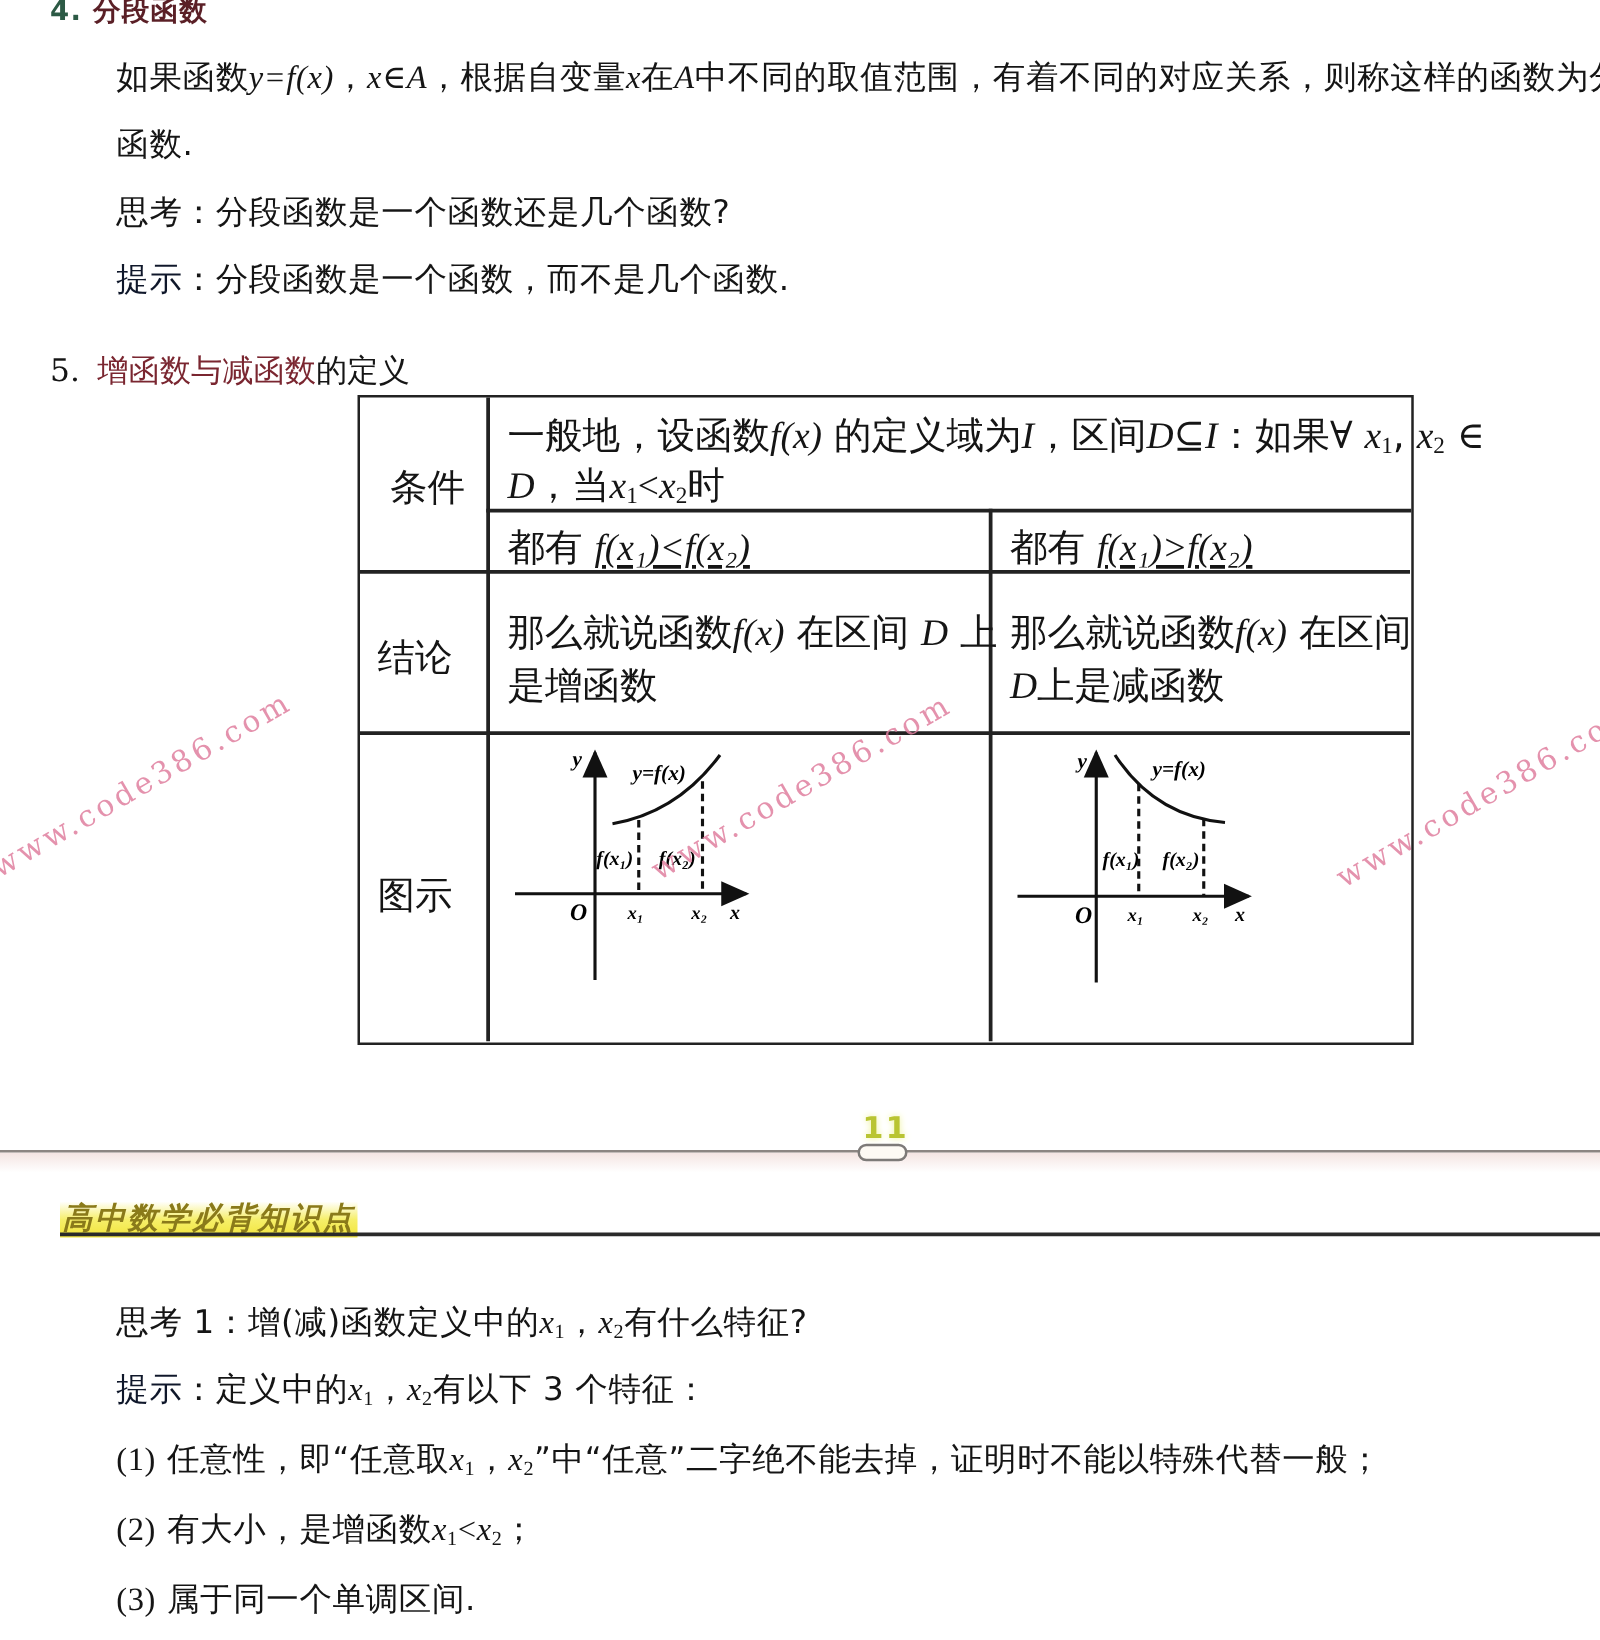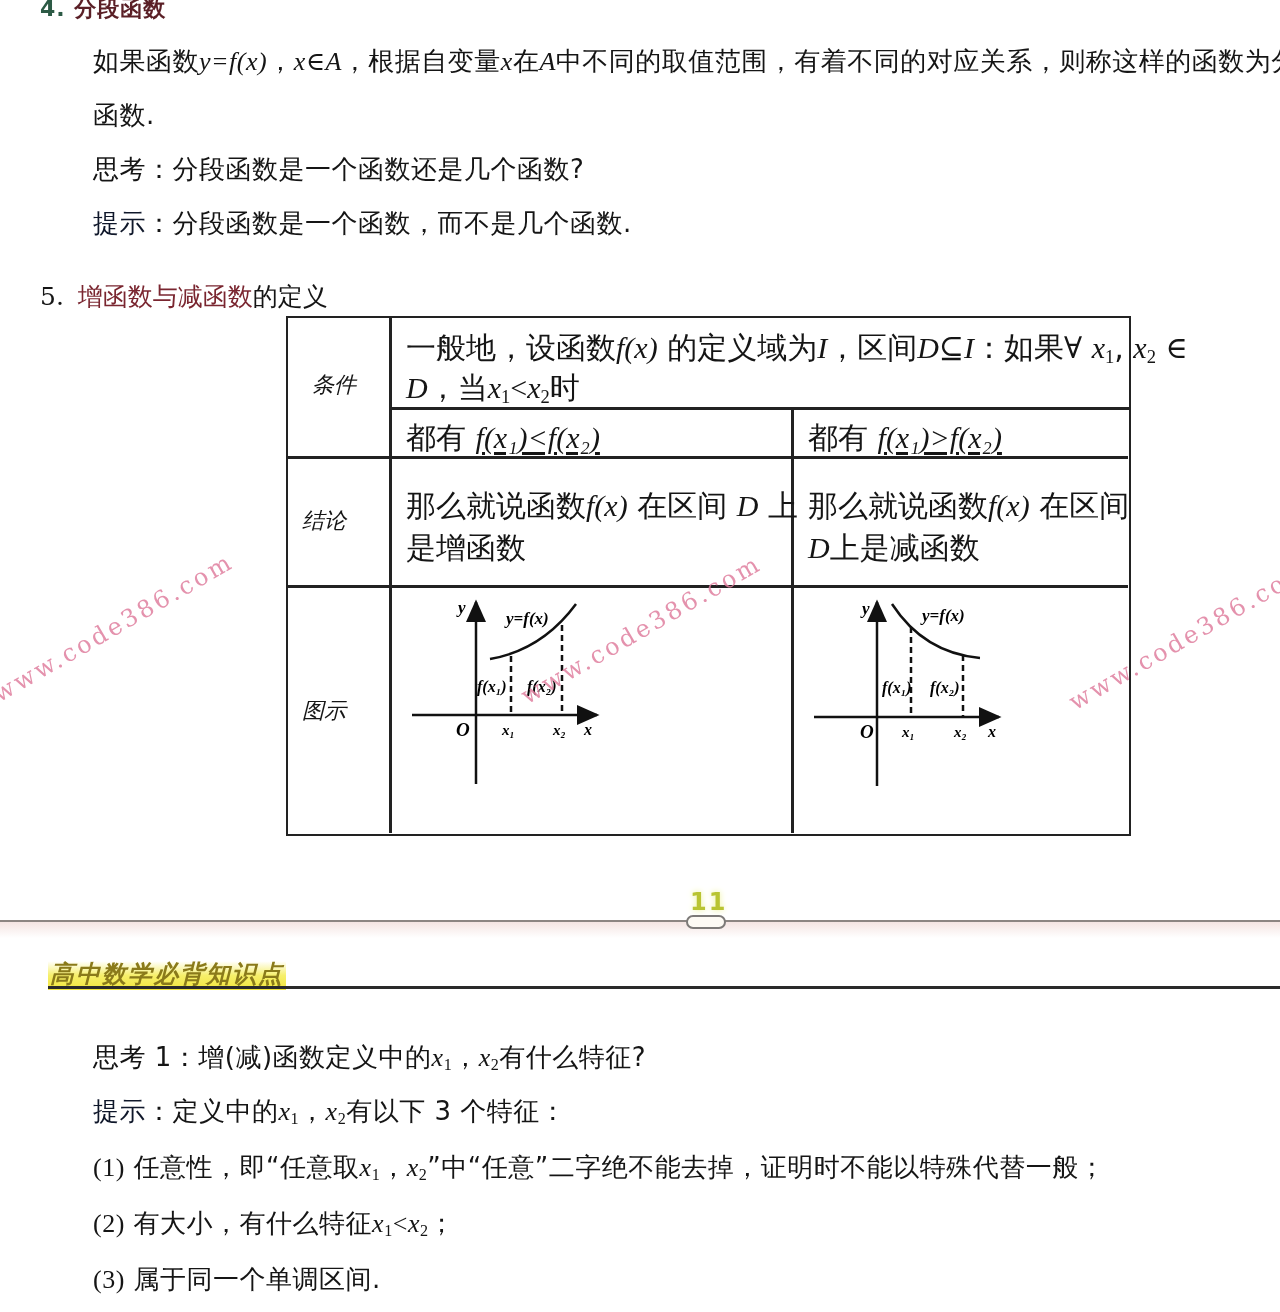--- a/index.html
+++ b/index.html
@@ -35,21 +35,21 @@
   .h5 .red { color: #7a2630; }
 
   
   .tbl {
     left: 286px; top: 316px; width: 845px; height: 520px;
     border: 2.5px solid #222; box-sizing: border-box;
   }
   .vline { position: absolute; background: #222; width: 2.5px; }
   .hline { position: absolute; background: #222; height: 2.5px; }
   .cell { position: absolute; font-size: 30px; font-family: "DejaVu Sans", sans-serif; white-space: nowrap; }
-  .rowlabel { font-size: 22px; font-family: "DejaVu Sans", sans-serif; font-style: italic; }
+  .rowlabel { font-size: 30px; font-family: "DejaVu Sans", sans-serif; }
   .u { text-decoration: underline; text-underline-offset: 4px; }
 
   
   .page-divider {
     left: 0; top: 920px; width: 1280px; height: 2px; background: #8c8582;
   }
   .page-divider-shadow {
     left: 0; top: 922px; width: 1280px; height: 16px;
     background: linear-gradient(#f4e4e2, #ffffff);
   }
@@ -201,18 +201,18 @@
 
 <div class="abs para" style="top:1094px;">
   <span class="hint-label">提示</span><span>：</span><span>定义中的</span><span class="math">x</span><sub class="math-up">1</sub>，<span class="math">x</span><sub class="math-up">2</sub><span>有以下 3 个特征：</span>
 </div>
 
 <div class="abs para" style="top:1150px;">
   <span class="math-up">(1)</span>&nbsp;<span>任意性，即“任意取</span><span class="math">x</span><sub class="math-up">1</sub>，<span class="math">x</span><sub class="math-up">2</sub><span>”中“任意”二字绝不能去掉，证明时不能以特殊代替一般；</span>
 </div>
 
 <div class="abs para" style="top:1206px;">
-  <span class="math-up">(2)</span>&nbsp;<span>有大小，有什么特征</span><span class="math">x</span><sub class="math-up">1</sub><span class="math-up">&lt;</span><span class="math">x</span><sub class="math-up">2</sub><span>；</span>
+  <span class="math-up">(2)</span>&nbsp;<span>有大小，是增函数</span><span class="math">x</span><sub class="math-up">1</sub><span class="math-up">&lt;</span><span class="math">x</span><sub class="math-up">2</sub><span>；</span>
 </div>
 
 <div class="abs para" style="top:1262px;">
   <span class="math-up">(3)</span>&nbsp;<span>属于同一个单调区间.</span>
 </div>
 
 </body></html>

